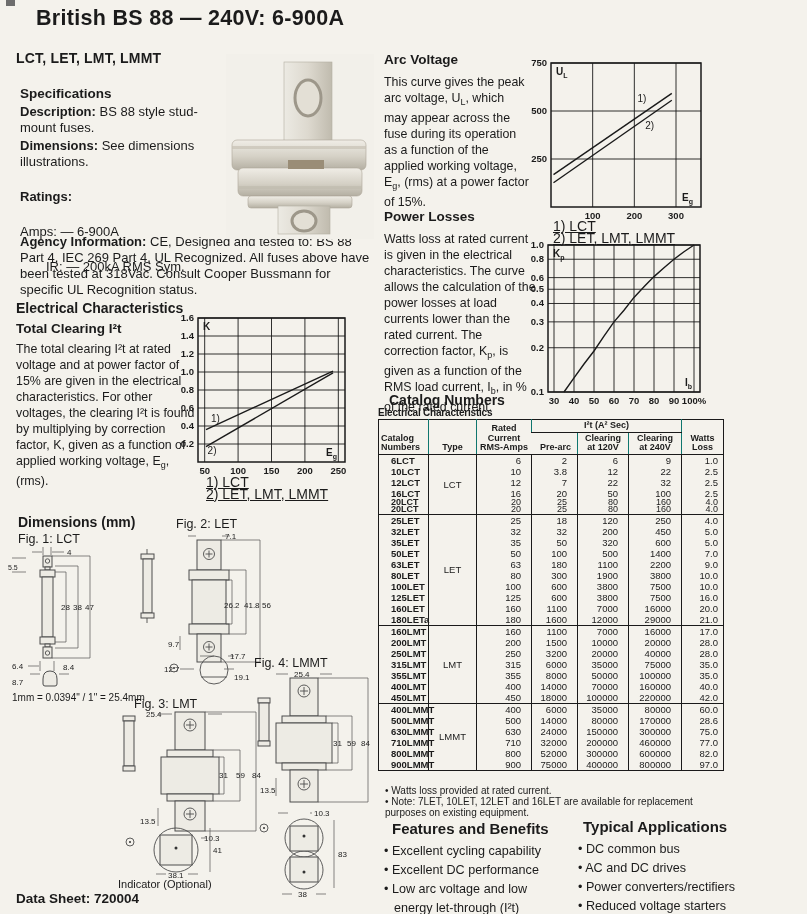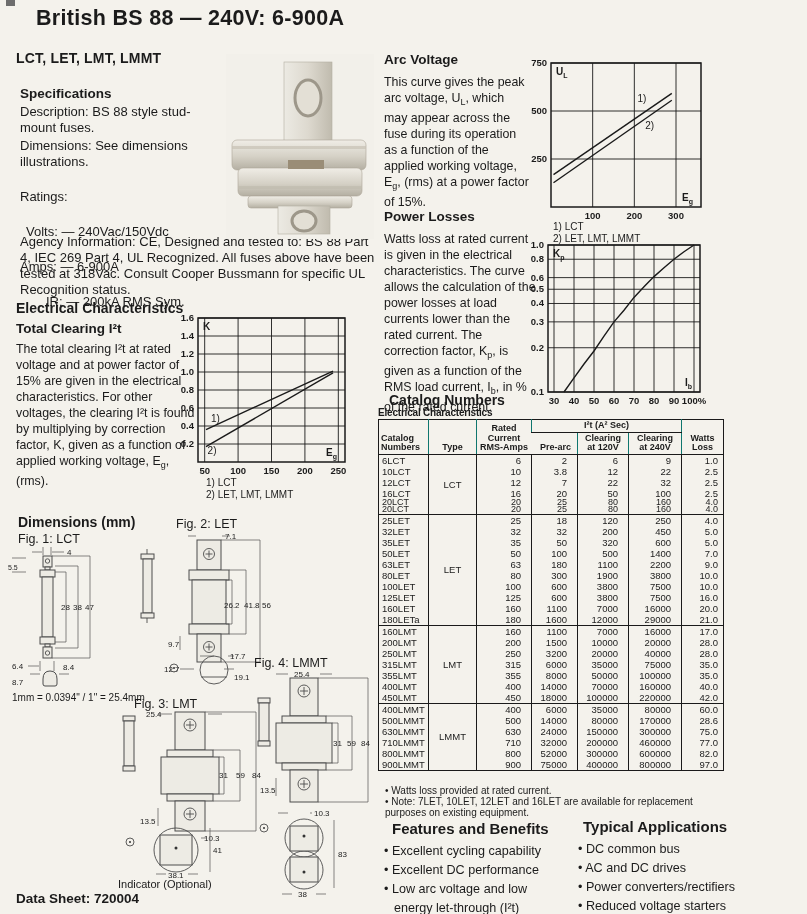--- a/index.html
+++ b/index.html
@@ -1,20 +1,20 @@
 <!DOCTYPE html>
 <html><head>
 <meta charset="utf-8">
 <style>
   html,body { margin:0; padding:0; background:#9a9a9a; }
   .page { position:relative; width:807px; height:914px; background:#f4f2ec;
           font-family:"Liberation Sans", sans-serif; color:#1b1b1b; overflow:hidden; }
   .page * { box-sizing:border-box; }
   .abs { position:absolute; }
-  .b { font-weight:normal; }
+  .b { font-weight:bold; }
   .title { font-size:21.5px; font-weight:bold; letter-spacing:.3px; }
   .series { font-size:14px; font-weight:bold; letter-spacing:.2px; }
   .h14 { font-size:14px; font-weight:bold; }
   .h13 { font-size:13.5px; font-weight:bold; }
   .h15 { font-size:15px; font-weight:bold; }
   .spec { font-size:13px; line-height:16px; }
   .spec > div { margin-top:2px; }
   .spec .rat-line { margin-top:19px; }
   .para { font-size:12.4px; line-height:16px; }
   .sub { font-size:9px; vertical-align:-3px; }
@@ -31,37 +31,37 @@
   ul.fnotes { margin:8px; padding:0; list-style:none; font-size:10px; line-height:10.8px; }
   ul.fnotes li::before { content:"• "; }
 
   
   .chart .grid  { stroke:#1a1a1a; stroke-width:.9; }
   .chart .frame { fill:none; stroke:#1a1a1a; stroke-width:1.5; }
   .chart .curve { fill:none; stroke:#1a1a1a; stroke-width:1.4; }
   .chart .tick  { font-size:9.5px; font-weight:bold; fill:#1b1b1b; }
   .chart .inner { font-size:10px; font-weight:bold; fill:#1b1b1b; }
   .chart .slabel{ font-size:10px; fill:#1b1b1b; }
-  .legend { font-size:10px; line-height:11.5px; }
+  .legend { font-size:14px; line-height:11.5px;text-decoration:underline; }
 
   
   .tbl-title { font-size:10px; font-weight:bold; letter-spacing:-.2px; }
   table.cat { border-collapse:collapse; table-layout:fixed; width:345px; border:1.5px solid #1a1a1a; }
   table.cat th { font-size:9px; font-weight:bold; border-left:1px solid #0f766e;
                  border-bottom:1.5px solid #1a1a1a; white-space:pre-line; vertical-align:bottom;
                  padding:1px 2px; line-height:9.5px; text-align:left; }
   table.cat th:first-child { border-left:none; }
   table.cat th.c-i2t  { text-align:center; border-bottom:1px solid #1a1a1a; vertical-align:middle; height:11px; }
   table.cat th.c-rated, table.cat th.c-type { text-align:center; }
   table.cat th.c-pre { text-align:right; padding-right:6px; }
   table.cat th.c-120, table.cat th.c-240 { text-align:center; }
   table.cat th.c-watts { text-align:center; }
   table.cat td { font-size:9.5px; border-left:1px solid #1a1a1a; line-height:11px; height:11px; padding:0; }
   table.cat td:first-child { border-left:none; }
-  table.cat td.c-cat  { text-align:left; padding-left:3px; }
+  table.cat td.c-cat  { text-align:left; padding-left:12px;font-weight:bold; }
   table.cat td.c-type { text-align:center; vertical-align:middle; }
   table.cat td.c-num  { text-align:right; padding-right:10px; }
   table.cat td.c-watts{ text-align:right; padding-right:5px; }
   table.cat tr.group-start td { border-top:1.5px solid #1a1a1a; }
   table.cat tr.squish td { height:7px; line-height:7.5px; font-size:9px; }
 
   
   .fig text { font-size:8px; fill:#222; }
   .fig .part  { fill:#edebe4; stroke:#4c4c4c; stroke-width:1; }
   .fig .dim   { stroke:#555; stroke-width:.7; fill:none; }
@@ -75,21 +75,20 @@
   <div class="abs corner-mark"></div>
   <div class="abs title" style="left:36px;top:6px">British BS 88 — 240V:  6-900A</div>
 
   <div class="abs series" style="left:16px;top:50px">LCT, LET, LMT, LMMT</div>
 
   <div class="abs spec" style="left:20px;top:84px;width:206px">
     <div class="h13">Specifications</div>
     <div><span class="b">Description:</span><span> BS 88 style stud-mount fuses.</span></div>
     <div><span class="b">Dimensions:</span><span> See dimensions illustrations.</span></div>
     <div class="b rat-line">Ratings:</div>
-    <div class="rat-line" style="padding-left:6px">Volts: —  240Vac/150Vdc</div>
     <div class="rat-line">Amps: —  6-900A</div>
     <div class="rat-line" style="padding-left:26px">IR: —  200kA RMS Sym.</div>
   </div>
 
   <div class="abs spec" style="left:20px;top:234px;width:356px;line-height:16px">
     <span class="b">Agency Information:</span><span> CE, Designed and tested to: BS 88 Part 4, IEC 269 Part 4, UL Recognized. All fuses above have been tested at 318Vac. Consult Cooper Bussmann for specific UL Recognition status.</span>
   </div>
 
   <div class="abs h14" style="left:16px;top:300px">Electrical Characteristics</div>
   <div class="abs h13" style="left:16px;top:321px">Total Clearing I²t</div>

